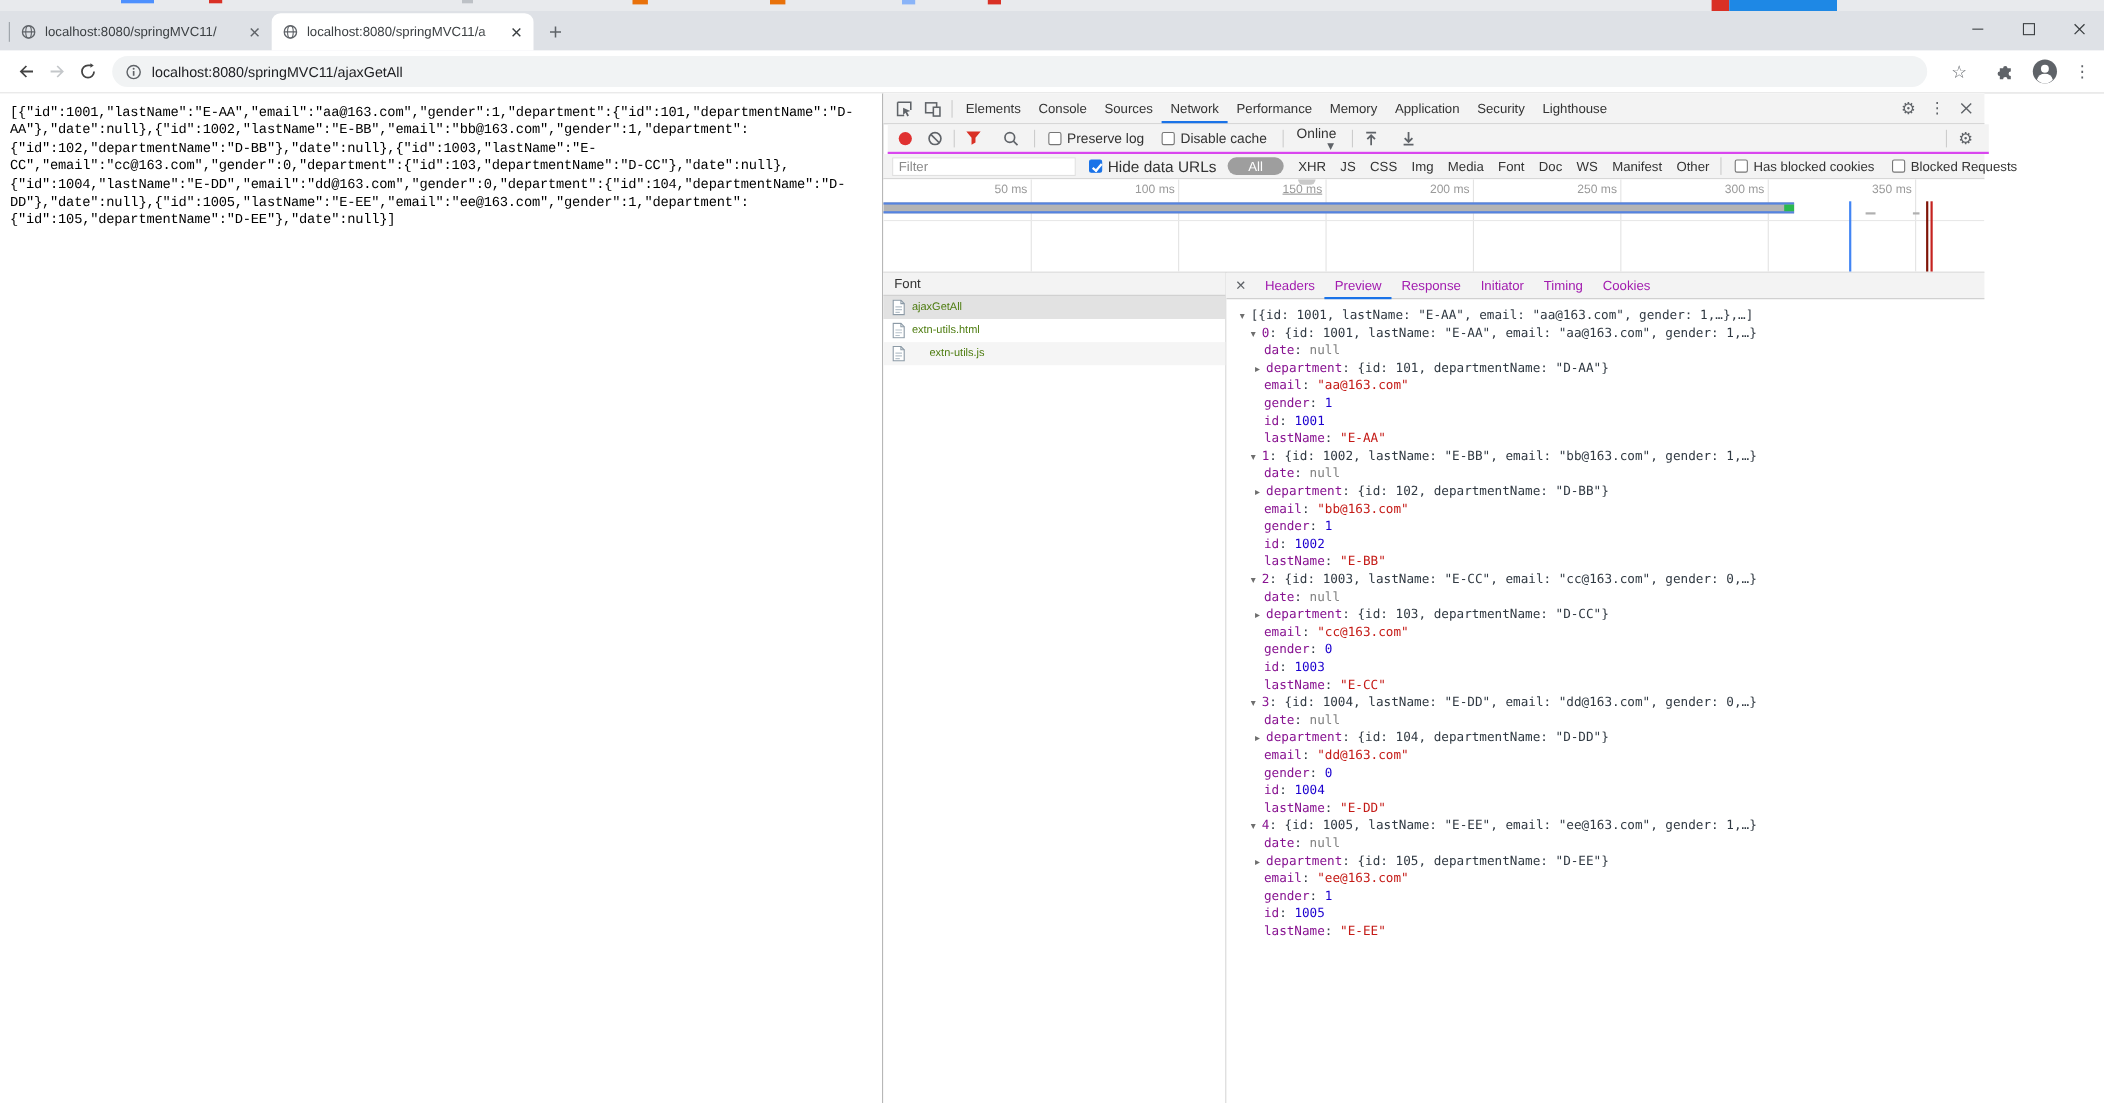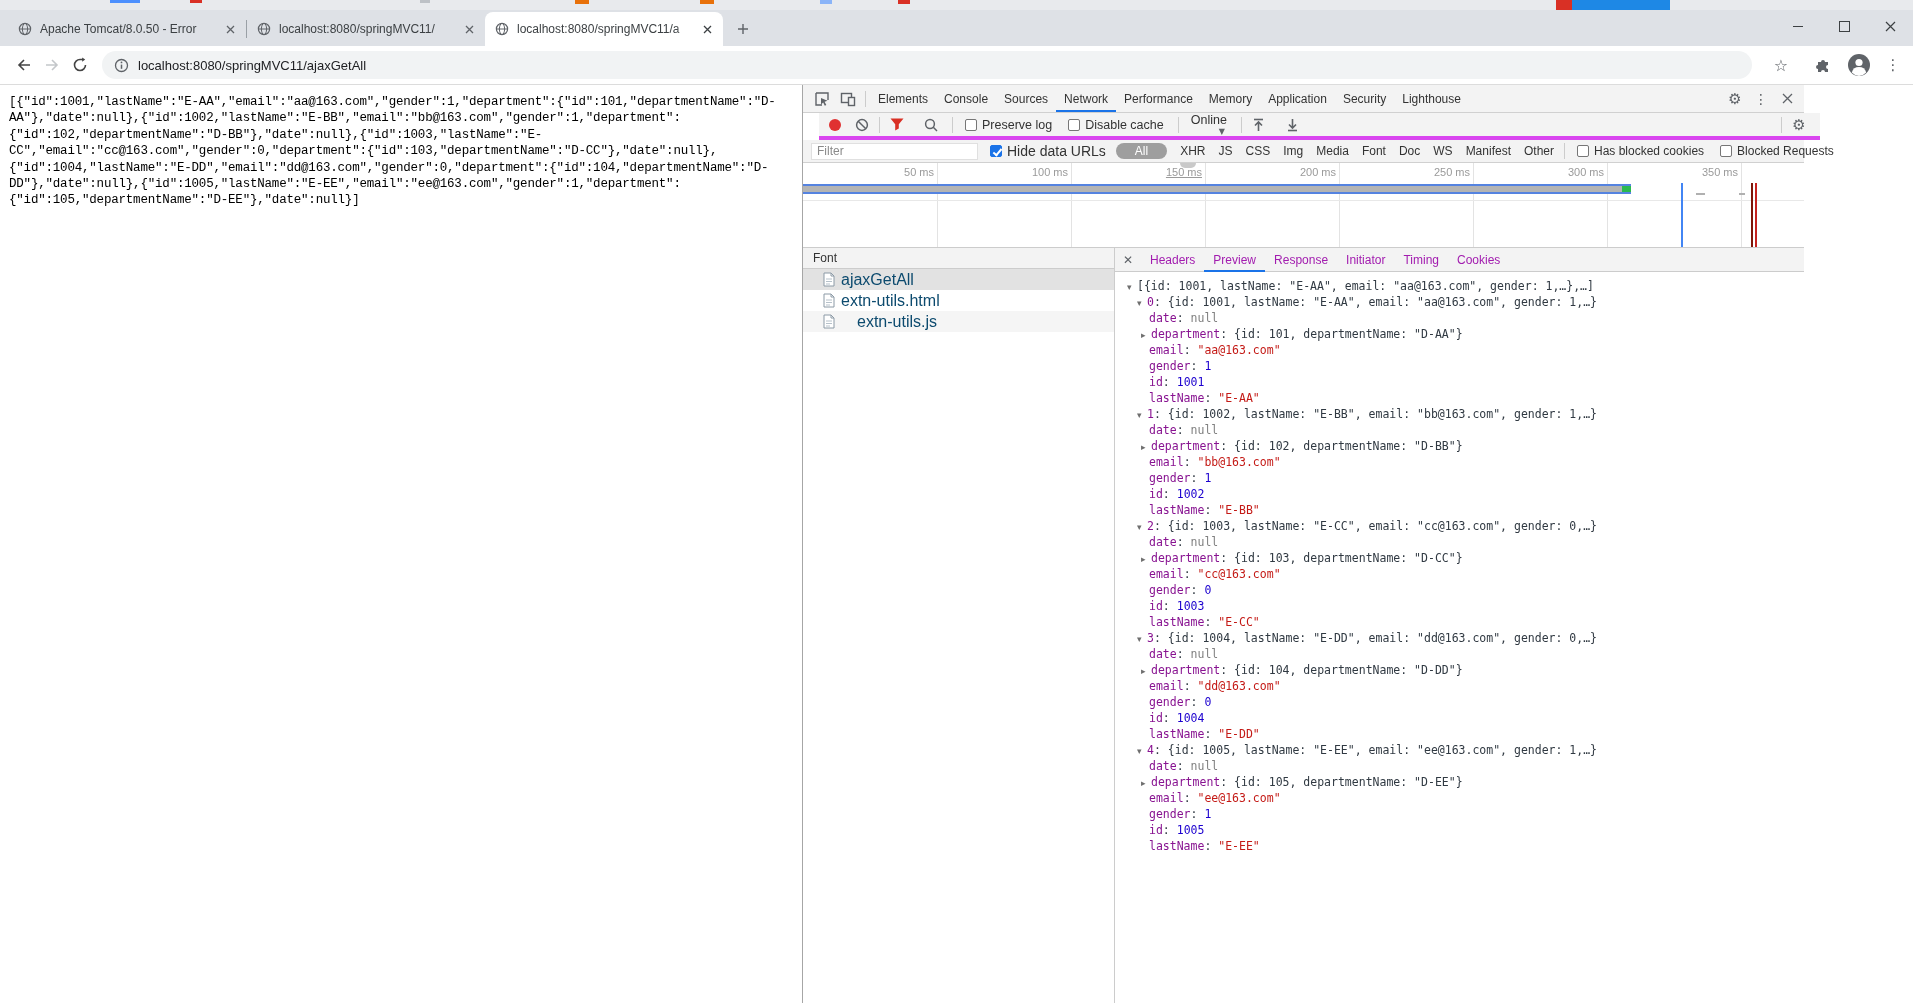--- a/index.html
+++ b/index.html
@@ -47,21 +47,21 @@
   
   #devtools{left:802px;top:85px;width:1002px;height:918px;background:#fff;border-left:1px solid #a6a6a6;box-sizing:border-box;}
 
   #dt-tabbar{position:absolute;left:0;top:0;width:100%;height:28px;background:#f3f3f3;border-bottom:1px solid #d0d0d0;box-sizing:border-box;display:flex;align-items:center;}
   .dt-iconbtn{width:26px;height:26px;display:flex;align-items:center;justify-content:center;flex:none;}
   .vdiv{width:1px;height:16px;background:#ccc;margin:0 4px;flex:none;}
   .dt-tab{font-size:12px;color:#333;padding:0 8px;height:27px;display:flex;align-items:center;box-sizing:border-box;flex:none;}
   .dt-tab.active{border-bottom:2px solid #1a73e8;padding-top:2px;}
   #dt-tabbar .spacer{flex:1;}
 
-  #dt-nettoolbar{position:absolute;left:16px;top:28px;width:100%;height:27px;background:#f3f3f3;border-bottom:4px solid #d946ef;box-sizing:border-box;display:flex;align-items:center;padding-left:10px;}
+  #dt-nettoolbar{position:absolute;left:4px;top:28px;width:100%;height:27px;background:#f3f3f3;border-bottom:2px solid #d946ef;box-sizing:border-box;display:flex;align-items:center;padding-left:10px;}
   .rec-dot{width:12px;height:12px;border-radius:50%;background:#e03131;flex:none;}
   .cb{width:12px;height:12px;border:1px solid #767676;border-radius:2px;background:#fff;box-sizing:border-box;flex:none;position:relative;}
   .cb.checked{background:#1a73e8;border-color:#1a73e8;}
   .cb.checked::after{content:"";position:absolute;left:3.5px;top:0.5px;width:3px;height:7px;border:solid #fff;border-width:0 2px 2px 0;transform:rotate(40deg);}
   .ctl-label{font-size:12.5px;color:#333;margin-left:5px;white-space:nowrap;}
   .gap8{margin-left:8px;flex-direction:column;} .gap14{margin-left:14px;} .gap16{margin-left:16px;}
   #throttle{display:flex;align-items:center;font-size:12.5px;color:#333;}
   #throttle .caret{font-size:8px;color:#5f6368;margin-left:26px;font-family:"DejaVu Sans",sans-serif;}
   #dt-nettoolbar .spacer{flex:1;}
 
@@ -79,21 +79,21 @@
   #tl-bar{position:absolute;left:0;top:21px;width:828px;height:10px;background:#b4b4b4;border-top:2px solid #5583e0;border-bottom:2px solid #5583e0;box-sizing:border-box;}
   #tl-bar .cap{position:absolute;right:0;top:0;width:9px;height:6px;background:#2bb94f;}
   #mk-blue{position:absolute;left:878px;top:20px;bottom:0;width:2px;background:#4285f4;}
   #mk-red1{position:absolute;left:948px;top:20px;bottom:0;width:2px;background:#7f1508;}
   #mk-red2{position:absolute;left:952px;top:20px;bottom:0;width:2px;background:#c5221f;}
   .mk-dash{position:absolute;top:30px;height:2px;background:#b0b0b0;}
 
   #dt-body{position:absolute;left:0;top:163px;width:100%;bottom:0;}
   #req-panel{position:absolute;left:0;top:0;width:312px;bottom:0;border-right:1px solid #ccc;box-sizing:border-box;background:#fff;}
   #req-header{height:21px;background:#f3f3f3;border-bottom:1px solid #ccc;box-sizing:border-box;font-size:12px;color:#333;display:flex;align-items:center;padding-left:10px;}
-  .req-row{height:21px;display:flex;align-items:center;padding-left:20px;font-size:16px;color:#0c4a6e;}
+  .req-row{height:21px;display:flex;align-items:center;padding-left:8px;font-size:10px;color:#4d7c0f;}
   .req-row.selected{background:#e2e2e2;}
   .req-row.striped{background:#f5f5f5;gap:16px;}
   .req-row .doc-ic{margin-right:6px;flex:none;display:flex;}
 
   #detail-panel{position:absolute;left:312px;right:0;top:0;bottom:0;background:#fff;}
   #detail-tabs{height:24px;background:#f3f3f3;border-bottom:1px solid #ccc;box-sizing:border-box;display:flex;align-items:center;}
   #detail-close{width:26px;height:24px;display:flex;align-items:center;justify-content:center;font-size:12px;color:#5f6368;font-family:"DejaVu Sans",sans-serif;}
   .detail-tab{font-size:12px;color:#a21caf;padding:0 9px;height:24px;display:flex;align-items:center;box-sizing:border-box;flex:none;}
   .detail-tab.active{border-bottom:2px solid #1a73e8;padding-top:2px;}
 
@@ -115,35 +115,20 @@
   <div class="sliver" style="left:575px;width:14px;height:4px;background:#e8710a;"></div>
   <div class="sliver" style="left:700px;width:14px;height:4px;background:#e8710a;"></div>
   <div class="sliver" style="left:820px;width:12px;height:4px;background:#8ab4f8;"></div>
   <div class="sliver" style="left:898px;width:12px;height:4px;background:#d93025;"></div>
   <div class="sliver" style="left:1556px;width:16px;height:10px;background:#d93025;"></div>
   <div class="sliver" style="left:1572px;width:98px;height:10px;background:#1e88e5;"></div>
 </div>
 
 <div id="tabbar" class="abs">
   <div id="tabs">
-    <div class="tab inactive">
-      <span>
-        <svg width="14" height="14" viewBox="0 0 14 14">
-            <circle cx="7" cy="7" r="5.6" fill="none" stroke="#5f6368" stroke-width="1.2"></circle>
-            <ellipse cx="7" cy="7" rx="2.6" ry="5.6" fill="none" stroke="#5f6368" stroke-width="1"></ellipse>
-            <line x1="1.4" y1="7" x2="12.6" y2="7" stroke="#5f6368" stroke-width="1"></line>
-          </svg>
-      </span>
-      <span class="tab-title"><span>Apache Tomcat/8.0.50 - Error</span><span class="title-fade"></span></span>
-      <span class="tab-close">
-        <svg width="9" height="9" viewBox="0 0 9 9">
-            <path d="M1 1 L8 8 M8 1 L1 8" stroke="#5f6368" stroke-width="1.3"></path>
-          </svg>
-      </span>
-    </div>
     <div class="tab-sep"></div>
     <div class="tab inactive">
       <span>
         <svg width="14" height="14" viewBox="0 0 14 14">
             <circle cx="7" cy="7" r="5.6" fill="none" stroke="#5f6368" stroke-width="1.2"></circle>
             <ellipse cx="7" cy="7" rx="2.6" ry="5.6" fill="none" stroke="#5f6368" stroke-width="1"></ellipse>
             <line x1="1.4" y1="7" x2="12.6" y2="7" stroke="#5f6368" stroke-width="1"></line>
           </svg>
       </span>
       <span class="tab-title"><span>localhost:8080/springMVC11/</span><span class="title-fade"></span></span>

